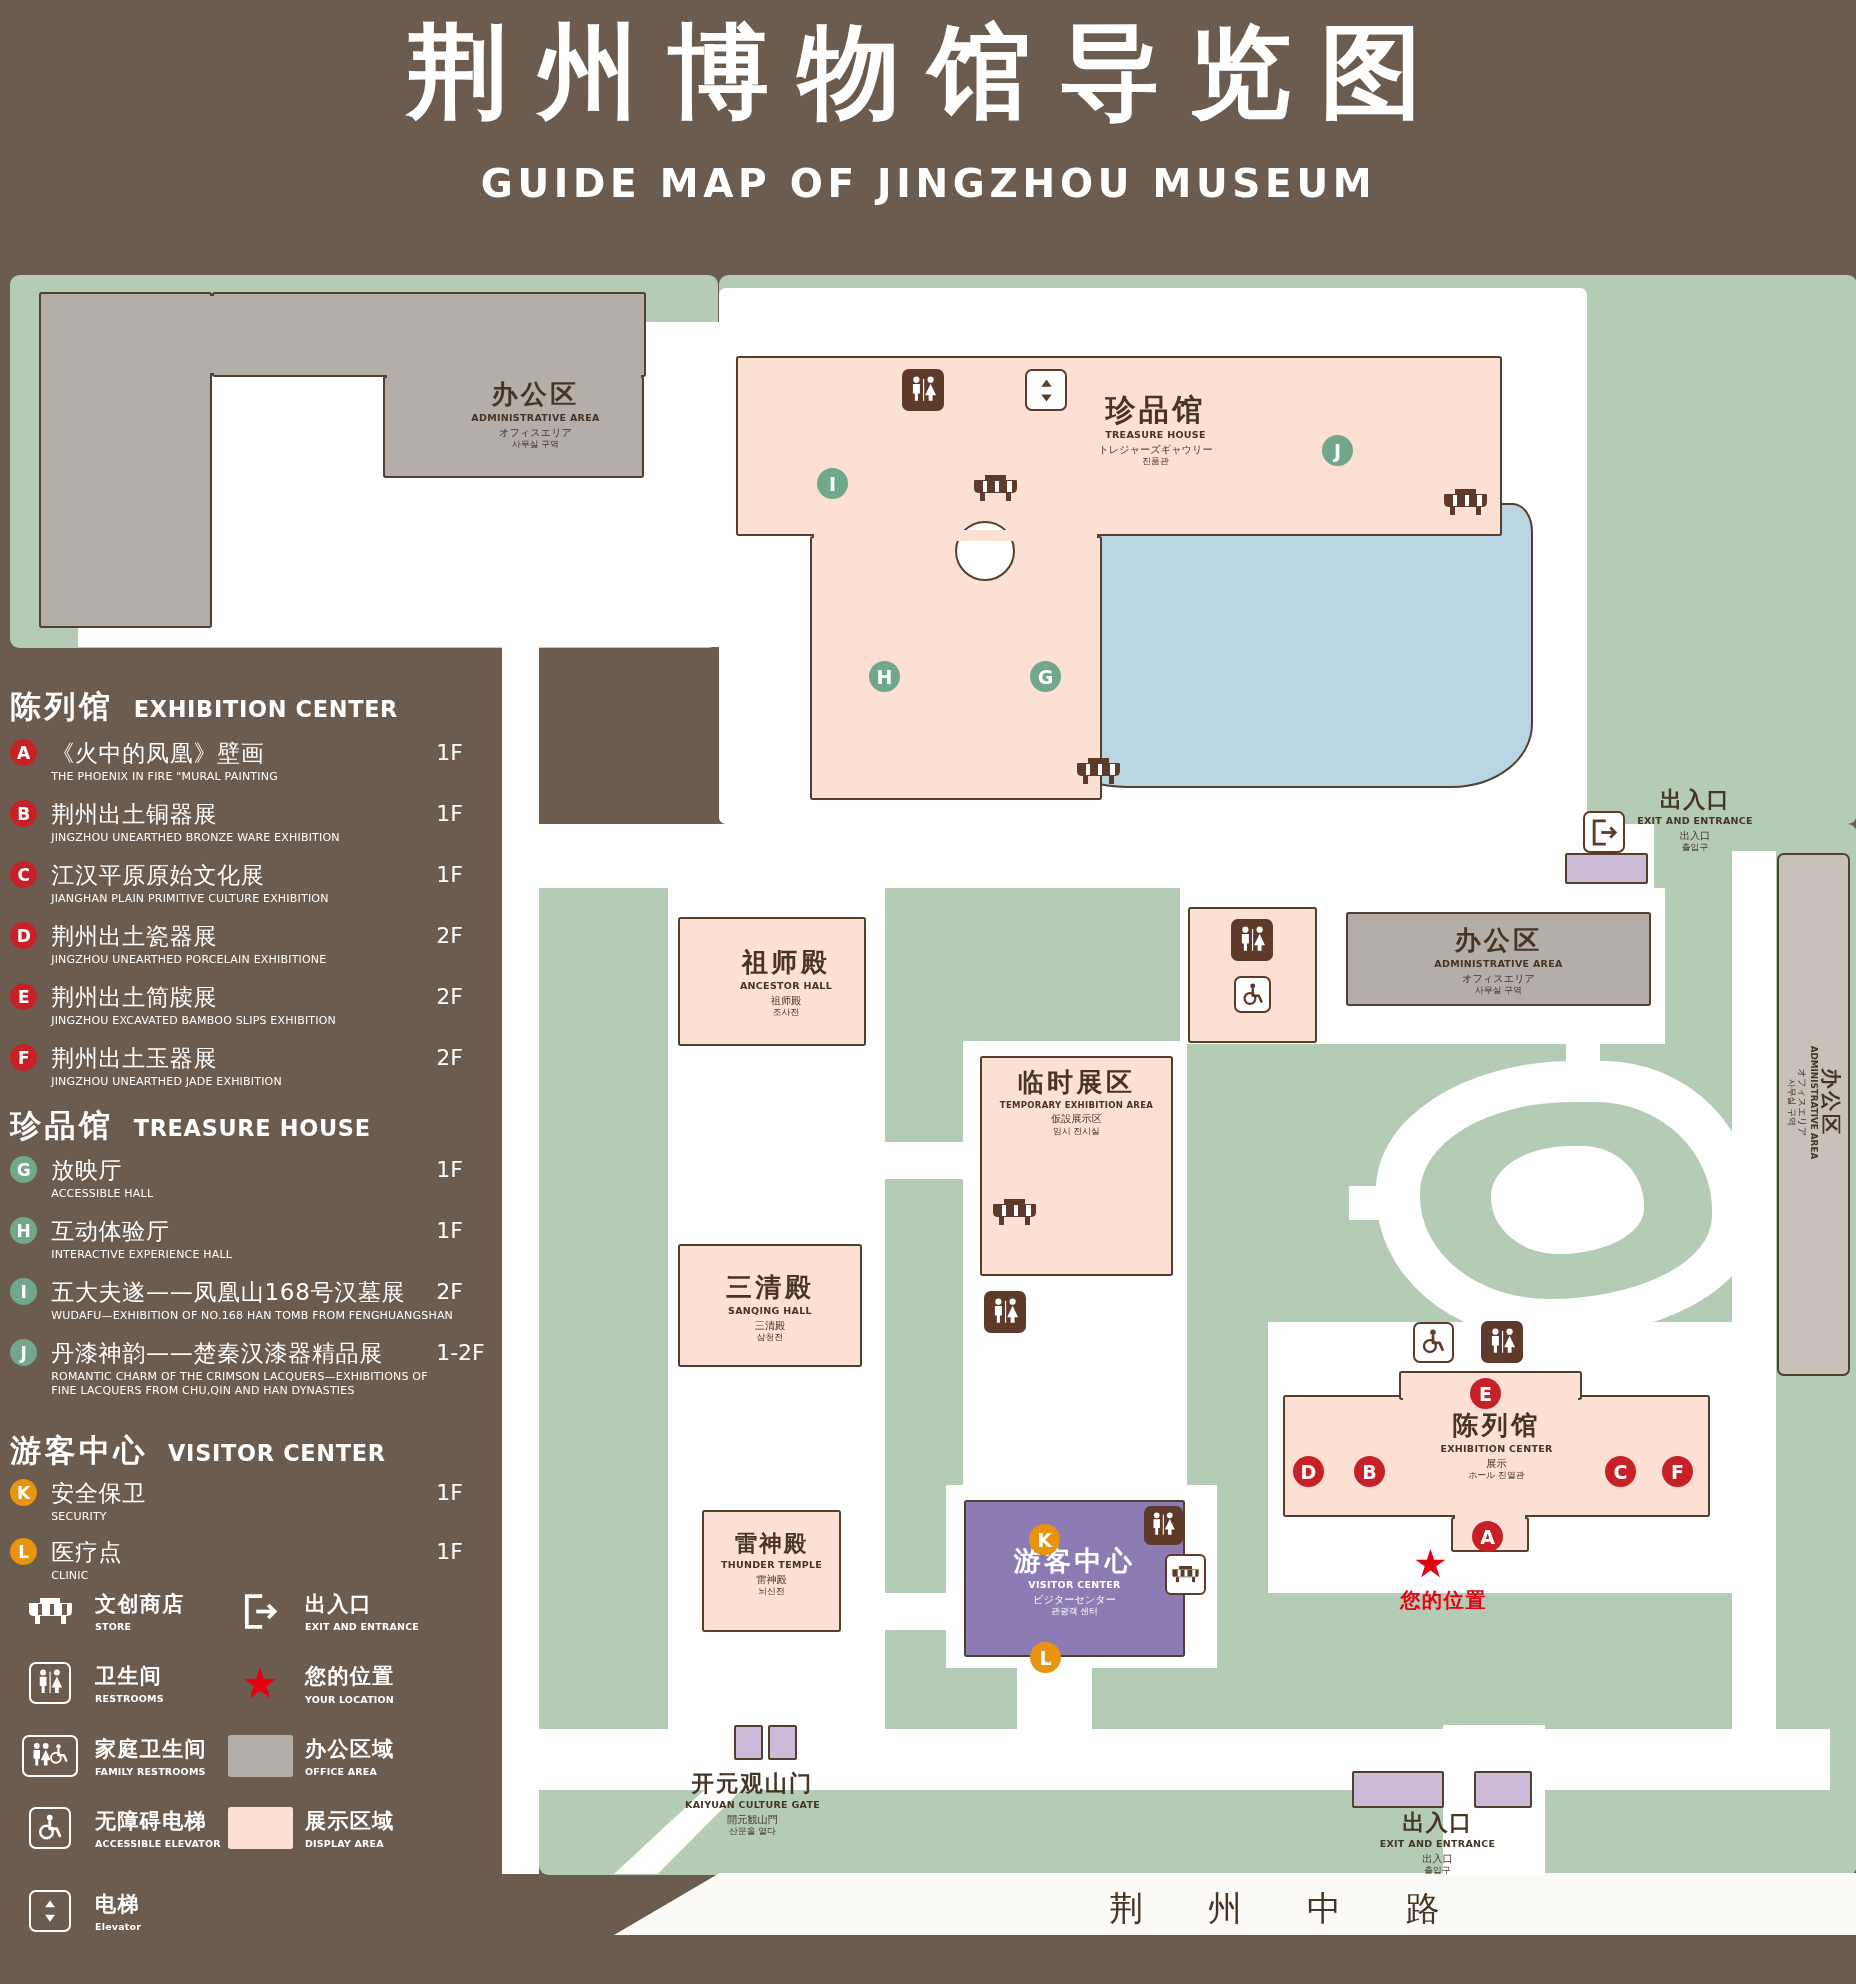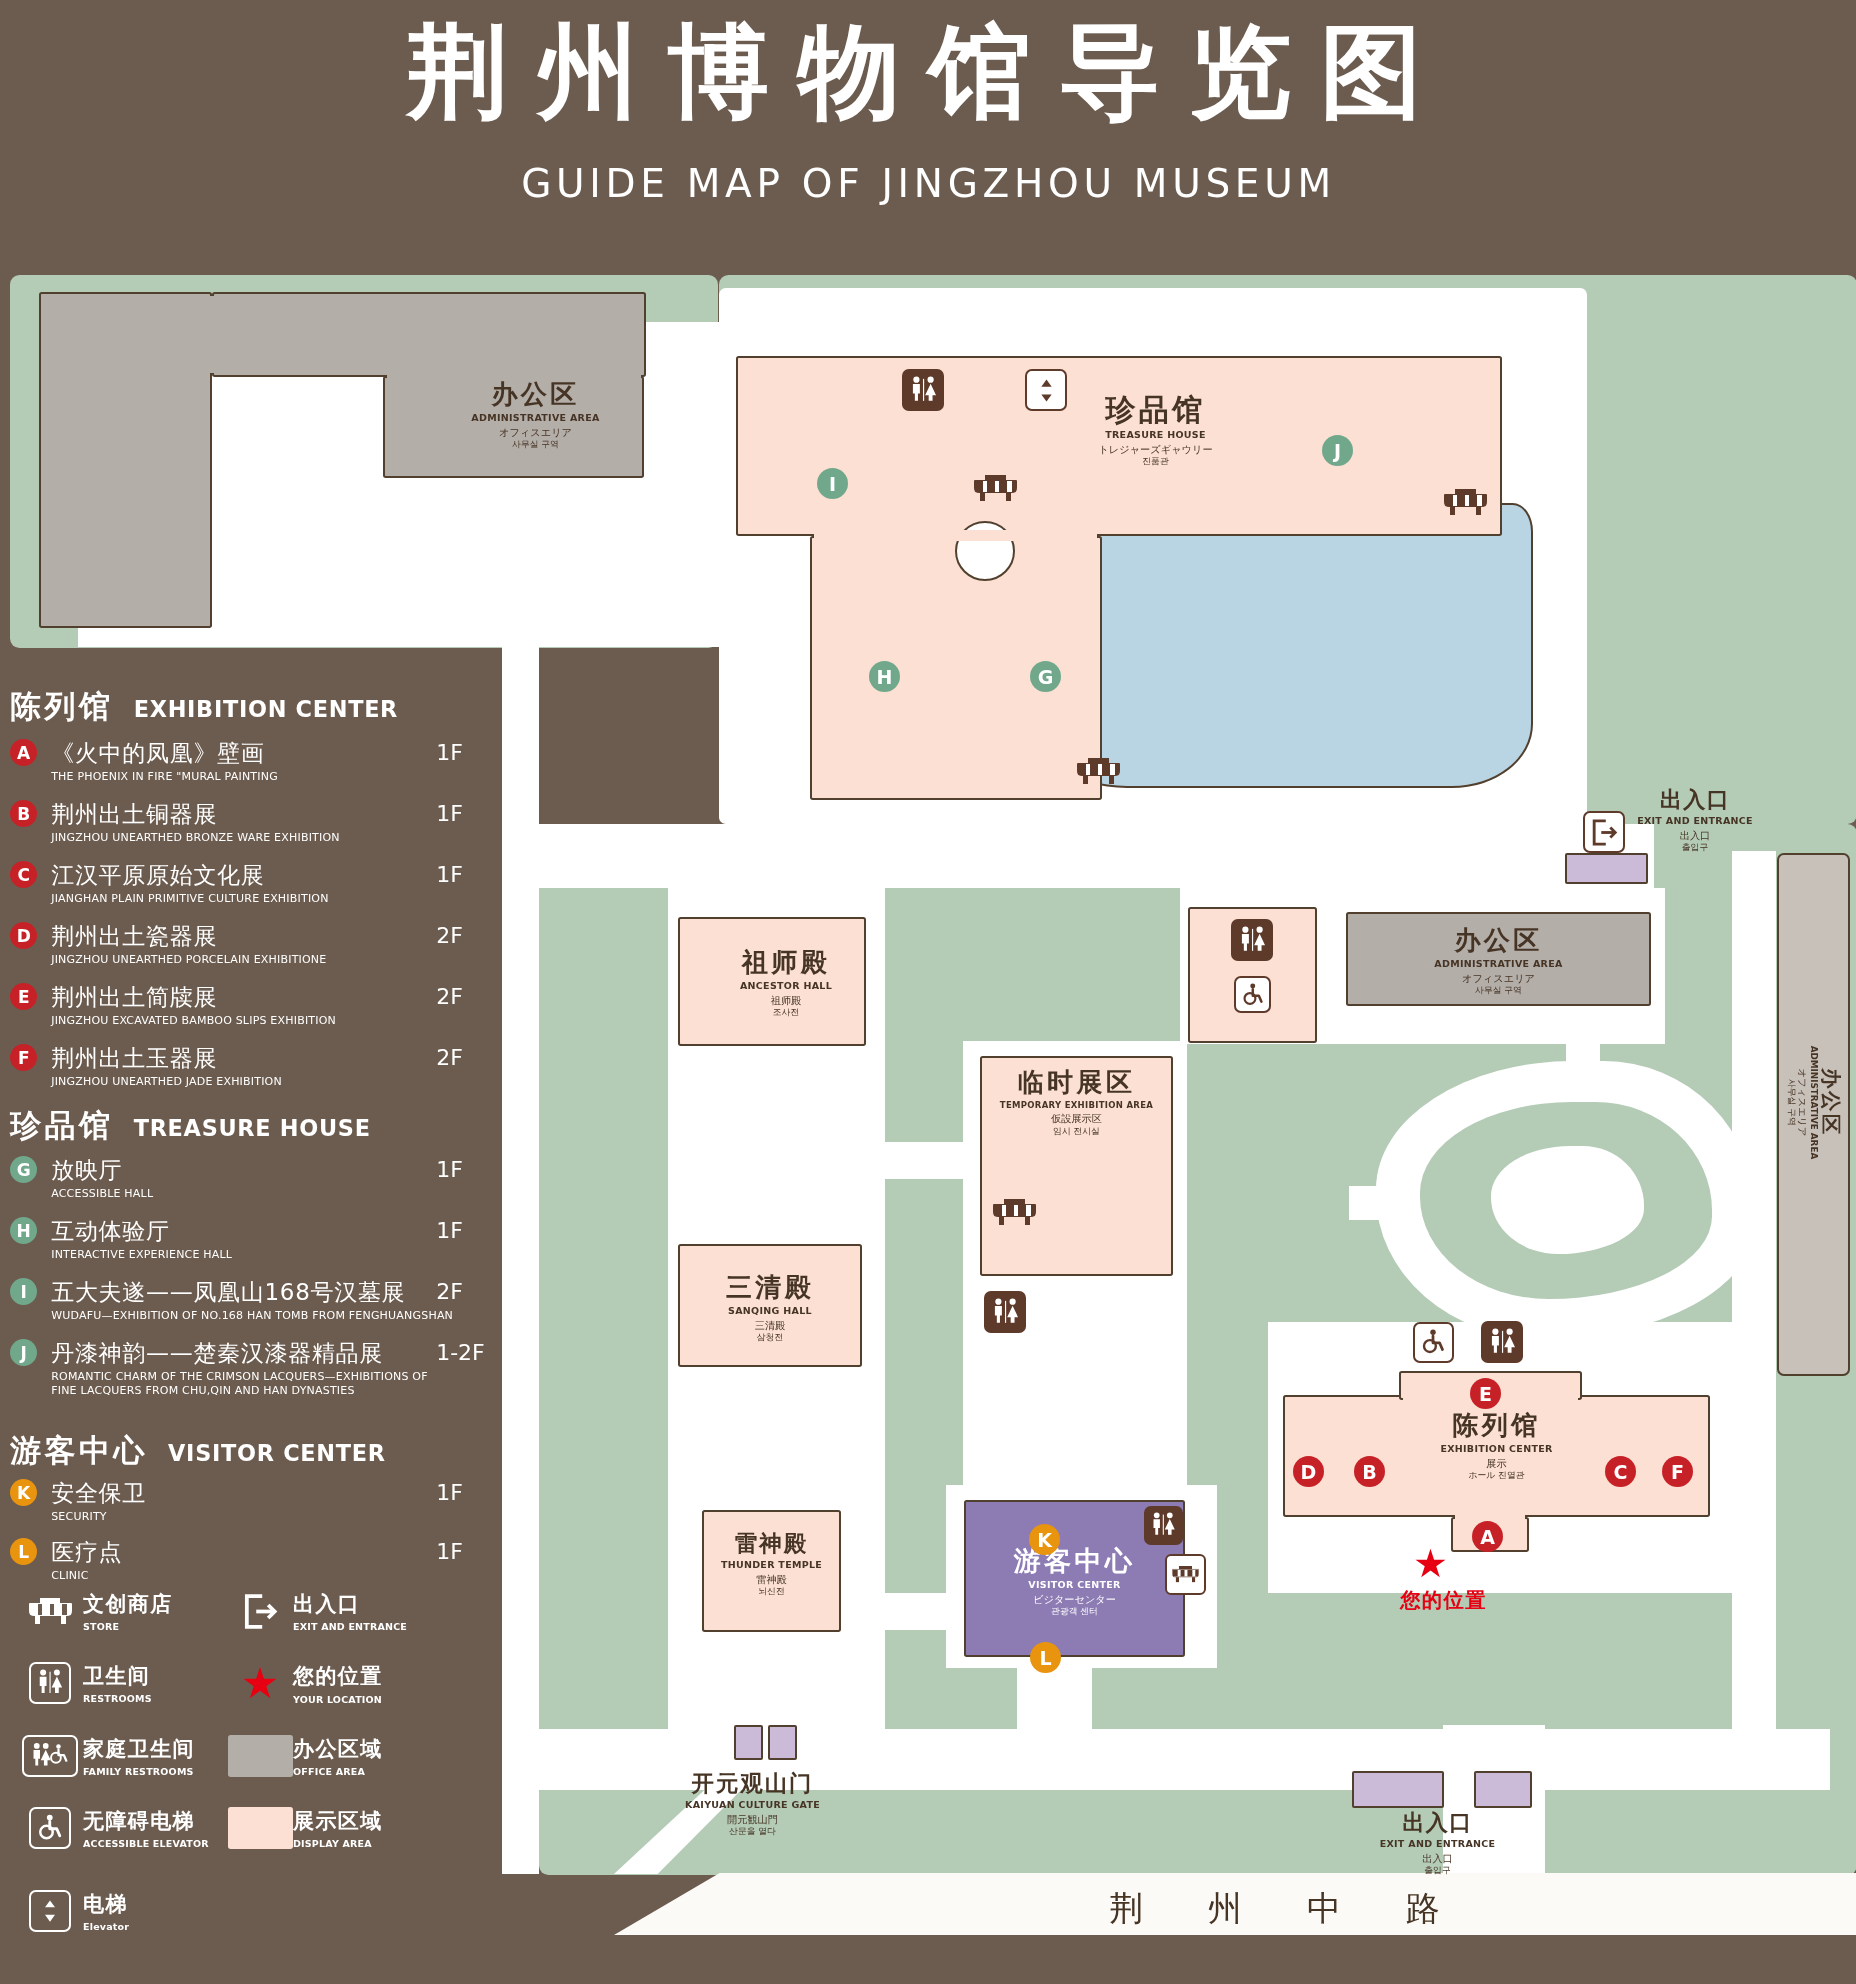--- a/index.html
+++ b/index.html
@@ -3,21 +3,21 @@
 <meta charset="utf-8">
 <style>
   html,body{margin:0;padding:0}
   body{width:1857px;height:1985px;position:relative;background:#6c5c4f;
        font-family:"DejaVu Sans",sans-serif;overflow:hidden}
   .abs{position:absolute;box-sizing:border-box}
 
   
   .hdr{left:0;top:0;width:1857px;text-align:center;color:#fff}
   .hdr .t1{font-size:102px;font-weight:bold;letter-spacing:28.5px;padding-top:5.4px}
-  .hdr .t2{font-size:39px;font-weight:400;letter-spacing:4.7px;margin-top:19px}
+  .hdr .t2{font-size:39px;font-weight:700;letter-spacing:4.7px;margin-top:19px}
 
   
   .lawn{background:#b4cbb6;border-radius:9.5px}
   .wpath{background:#ffffff}
   .pond{background:#b9d4e2;border:2.7px solid #52402f;border-radius:31px 20.3px 81px 102px / 41px 28.5px 64px 75px}
   .b-pink{background:#fbe0d3;border:2.7px solid #52402f;border-radius:2.7px}
   .b-gray{background:#b4aea9;border:2.7px solid #52402f;border-radius:2.7px}
   .b-purple{background:#8d7bb4;border:2.7px solid #52402f;border-radius:2.7px}
   .b-strip{background:#c8c1ba;border:2px solid #52402f;border-radius:6.8px}
   .entr{background:#cbbad8;border:2px solid #52402f;border-radius:2px}
@@ -79,21 +79,21 @@
   
   .sec{left:10.2px;color:#fff;display:flex;align-items:baseline;gap:20.3px;z-index:9}
   .sec-zh{font-size:31px;font-weight:bold;letter-spacing:3.4px}
   .sec-en{font-size:22.4px;font-weight:bold;letter-spacing:0.7px}
   .it{left:10.2px;width:505px;height:58px;z-index:9}
   .it-mk{position:absolute;left:0;top:0;width:27px;height:27px;font-size:17px}
   .it-zh{position:absolute;left:41px;top:-1.4px;font-size:23px;color:#fff;letter-spacing:0.7px;white-space:nowrap}
   .it-fl{position:absolute;left:426px;top:1.4px;font-size:22px;color:#fff}
   .it-en{position:absolute;left:41px;top:31px;font-size:11px;color:#fff;white-space:nowrap;letter-spacing:0.2px}
   .it-wrap .it-en{white-space:normal;width:386px;line-height:1.3}
-  .lg{display:flex;align-items:center;gap:0;z-index:9}
+  .lg{display:flex;align-items:center;gap:12px;z-index:9}
   .lg-icwrap{width:66px;display:flex;justify-content:center;align-items:center}
   .lg-ic{width:42px;height:42px;border:2px solid #fff;border-radius:6.8px;color:#fff;box-sizing:border-box;
          display:flex;align-items:center;justify-content:center}
   .lg-ic svg{width:30px;height:30px}
   .lg-ic-wide{width:56px}
   .lg-ic-wide svg{width:43px;height:30px}
   .lg-exit svg{width:41px;height:41px;color:#fff}
   .lg .zh{font-size:21px;color:#fff;font-weight:bold;letter-spacing:1.4px}
   .lg .en{font-size:9.5px;color:#fff;font-weight:bold;margin-top:3.4px;letter-spacing:0.2px}
   .star{color:#e60012;font-size:43px;line-height:1}

